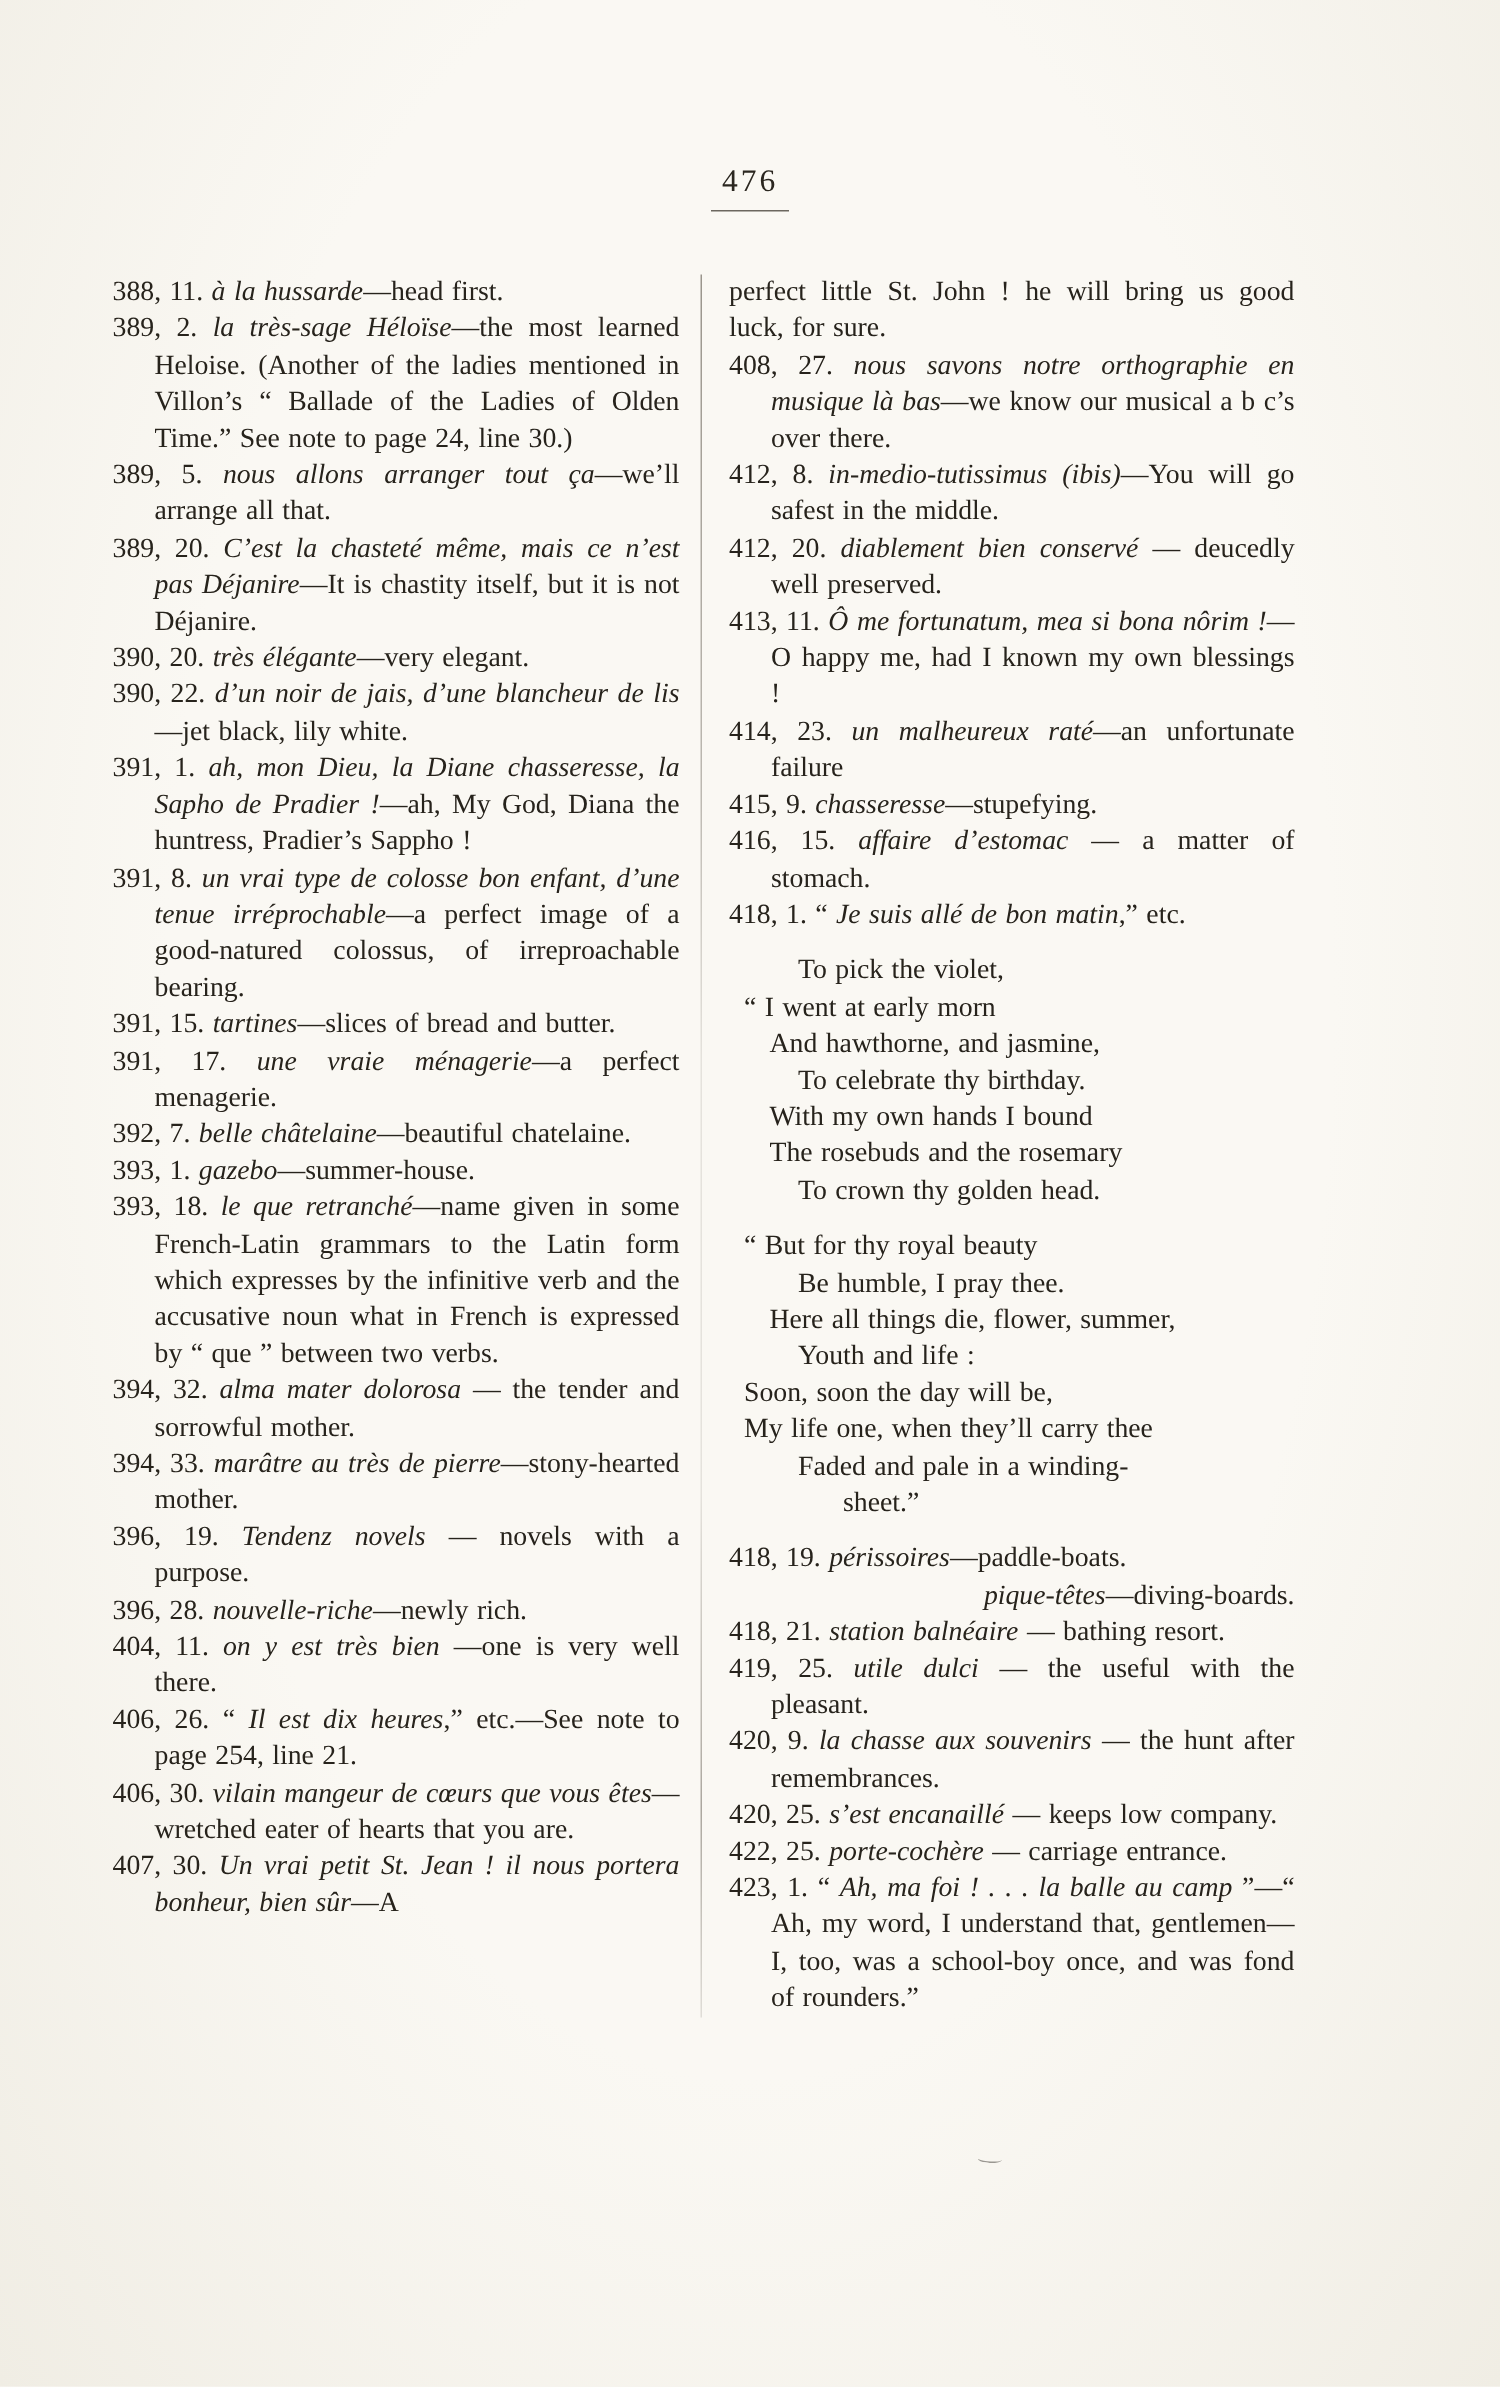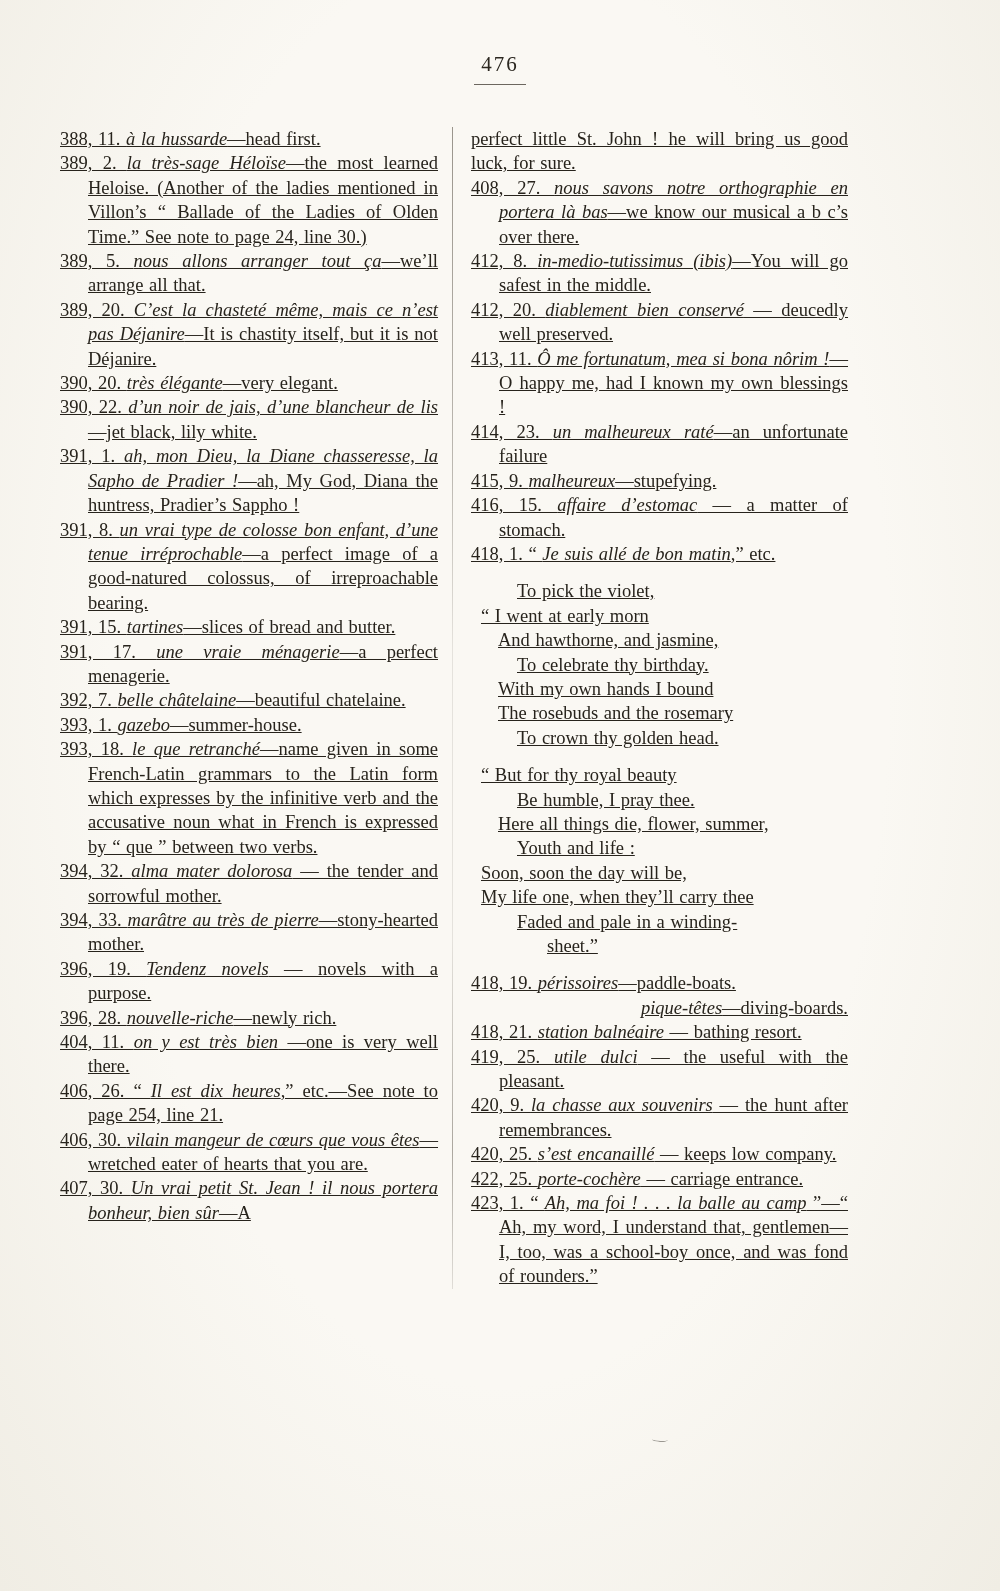--- a/index.html
+++ b/index.html
@@ -9,42 +9,41 @@
     height: 1591px;
     overflow: hidden;
     font-family: "Liberation Serif", "DejaVu Serif", serif;
     color: #27231c;
     background: #f6f4ee;
   }
   .page {
     position: relative;
     width: 1000px;
     height: 1591px;
-    padding-top: 52px;
+    padding-top: 108px;
     background: radial-gradient(ellipse at 50% 42%, #faf8f3 55%, #f0ede4 100%);
   }
   .page-header { text-align: center; margin-bottom: 42px; }
   .page-number {
     font-size: 21px;
     letter-spacing: 2px;
     color: #2b2720;
   }
   .page-number-rule {
     width: 52px;
     height: 1px;
     background: #5550456;
     background: rgba(60, 55, 45, 0.75);
     margin: 7px auto 0;
   }
   .columns {
     display: flex;
     align-items: stretch;
-    margin-left: 60px;
+    margin-left: 75px;
     width: 788px;
-    text-decoration: underline;
   }
   .column-left { width: 392px; padding-right: 14px; }
   .column-divider {
     width: 1px;
     background: linear-gradient(180deg,
       rgba(75,68,56,0.55) 0%,
       rgba(75,68,56,0.35) 30%,
       rgba(75,68,56,0.12) 45%,
       rgba(75,68,56,0.12) 70%,
       rgba(75,68,56,0.45) 88%,
@@ -108,26 +107,26 @@
         <p class="note"><span class="rom">396, 19. </span><span class="fr">Tendenz novels</span><span class="rom"> — novels with a purpose.</span></p>
         <p class="note"><span class="rom">396, 28. </span><span class="fr">nouvelle-riche</span><span class="rom">—newly rich.</span></p>
         <p class="note"><span class="rom">404, 11. </span><span class="fr">on y est très bien</span><span class="rom"> —one is very well there.</span></p>
         <p class="note"><span class="rom">406, 26. “ </span><span class="fr">Il est dix heures</span><span class="rom">,” etc.—See note to page 254, line 21.</span></p>
         <p class="note"><span class="rom">406, 30. </span><span class="fr">vilain mangeur de cœurs que vous êtes</span><span class="rom">—wretched eater of hearts that you are.</span></p>
         <p class="note"><span class="rom">407, 30. </span><span class="fr">Un vrai petit St. Jean ! il nous portera bonheur, bien sûr</span><span class="rom">—A</span></p>
       </section>
     <div class="column-divider"></div>
     <section class="column column-right" id="col-right">
         <p class="cont"><span class="rom">perfect little St. John ! he will bring us good luck, for sure.</span></p>
-        <p class="note"><span class="rom">408, 27. </span><span class="fr">nous savons notre orthographie en portera là bas</span><span class="rom">—we know our musical a b c’s over there.</span></p>
+        <p class="note"><span class="rom">408, 27. </span><span class="fr">nous savons notre orthographie en musique là bas</span><span class="rom">—we know our musical a b c’s over there.</span></p>
         <p class="note"><span class="rom">412, 8. </span><span class="fr">in-medio-tutissimus (ibis)</span><span class="rom">—You will go safest in the middle.</span></p>
         <p class="note"><span class="rom">412, 20. </span><span class="fr">diablement bien conservé</span><span class="rom"> — deucedly well preserved.</span></p>
         <p class="note"><span class="rom">413, 11. </span><span class="fr">Ô me fortunatum, mea si bona nôrim !</span><span class="rom">—O happy me, had I known my own blessings !</span></p>
         <p class="note"><span class="rom">414, 23. </span><span class="fr">un malheureux raté</span><span class="rom">—an unfortunate failure</span></p>
-        <p class="note"><span class="rom">415, 9. </span><span class="fr">malheureux</span><span class="rom">—stupefying.</span></p>
+        <p class="note"><span class="rom">415, 9. </span><span class="fr">chasseresse</span><span class="rom">—stupefying.</span></p>
         <p class="note"><span class="rom">416, 15. </span><span class="fr">affaire d’estomac</span><span class="rom"> — a matter of stomach.</span></p>
         <p class="note"><span class="rom">418, 1. “ </span><span class="fr">Je suis allé de bon matin</span><span class="rom">,” etc.</span></p>
         <div class="gap"></div>
         <p class="poem ind-2"><span class="rom">To pick the violet,</span></p>
         <p class="poem ind-0"><span class="rom">“ I went at early morn</span></p>
         <p class="poem ind-1"><span class="rom">And hawthorne, and jasmine,</span></p>
         <p class="poem ind-2"><span class="rom">To celebrate thy birthday.</span></p>
         <p class="poem ind-1"><span class="rom">With my own hands I bound</span></p>
         <p class="poem ind-1"><span class="rom">The rosebuds and the rosemary</span></p>
         <p class="poem ind-2"><span class="rom">To crown thy golden head.</span></p>

